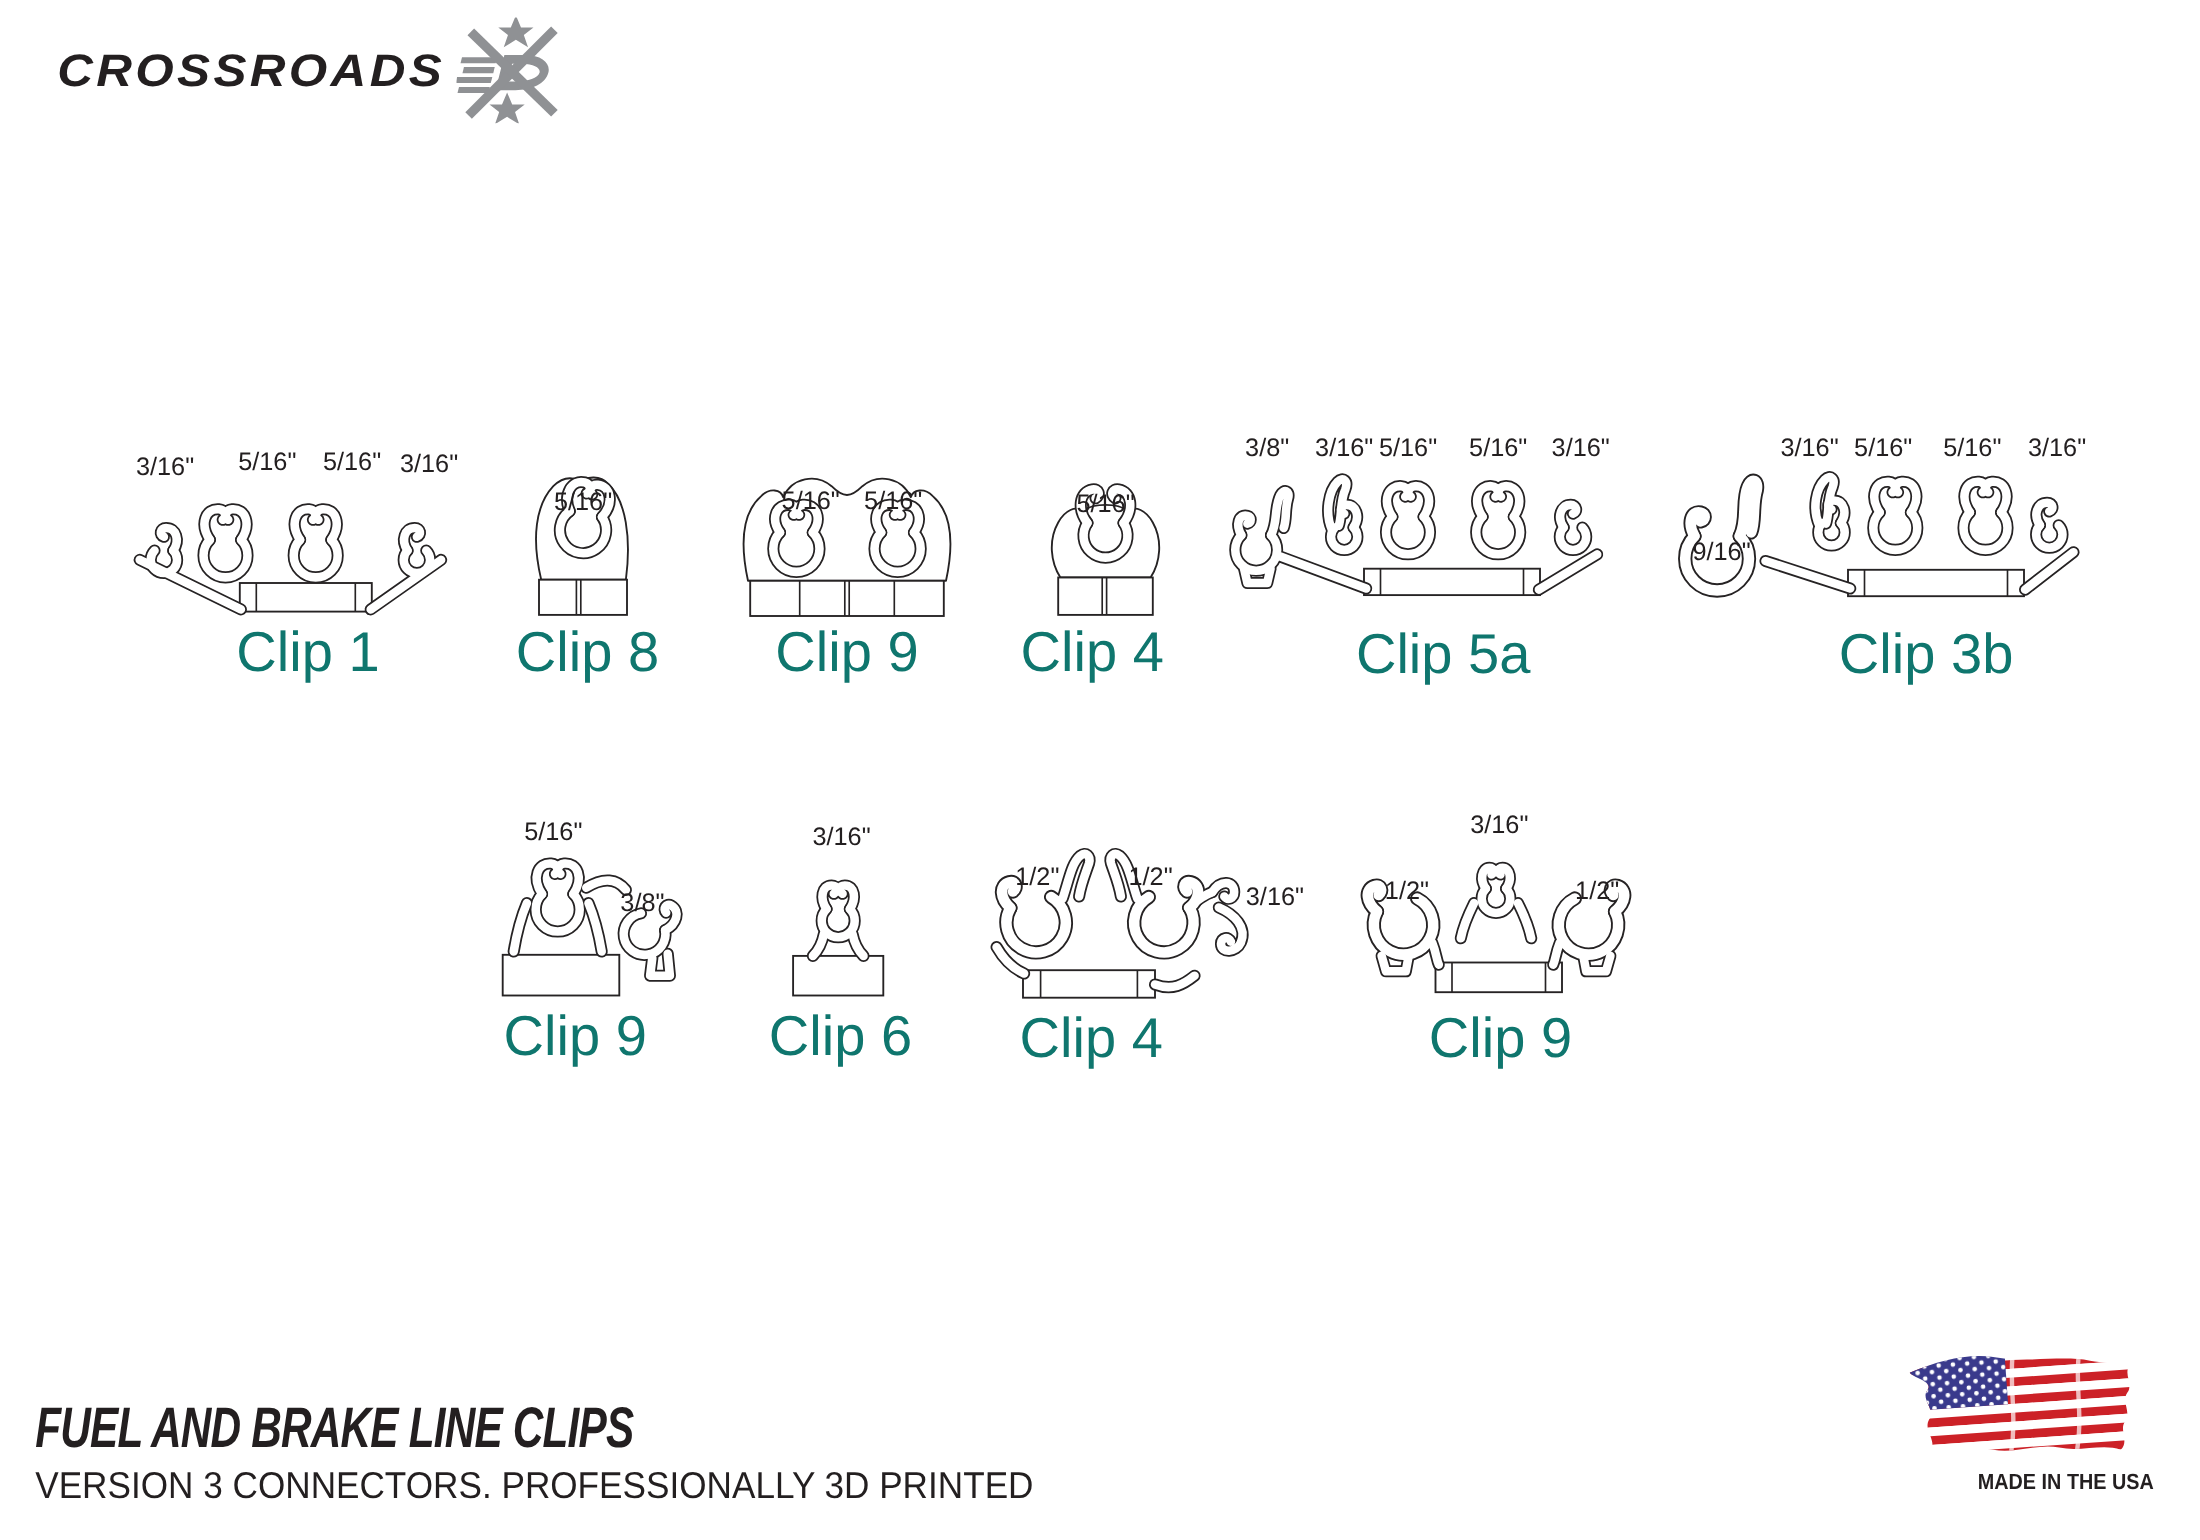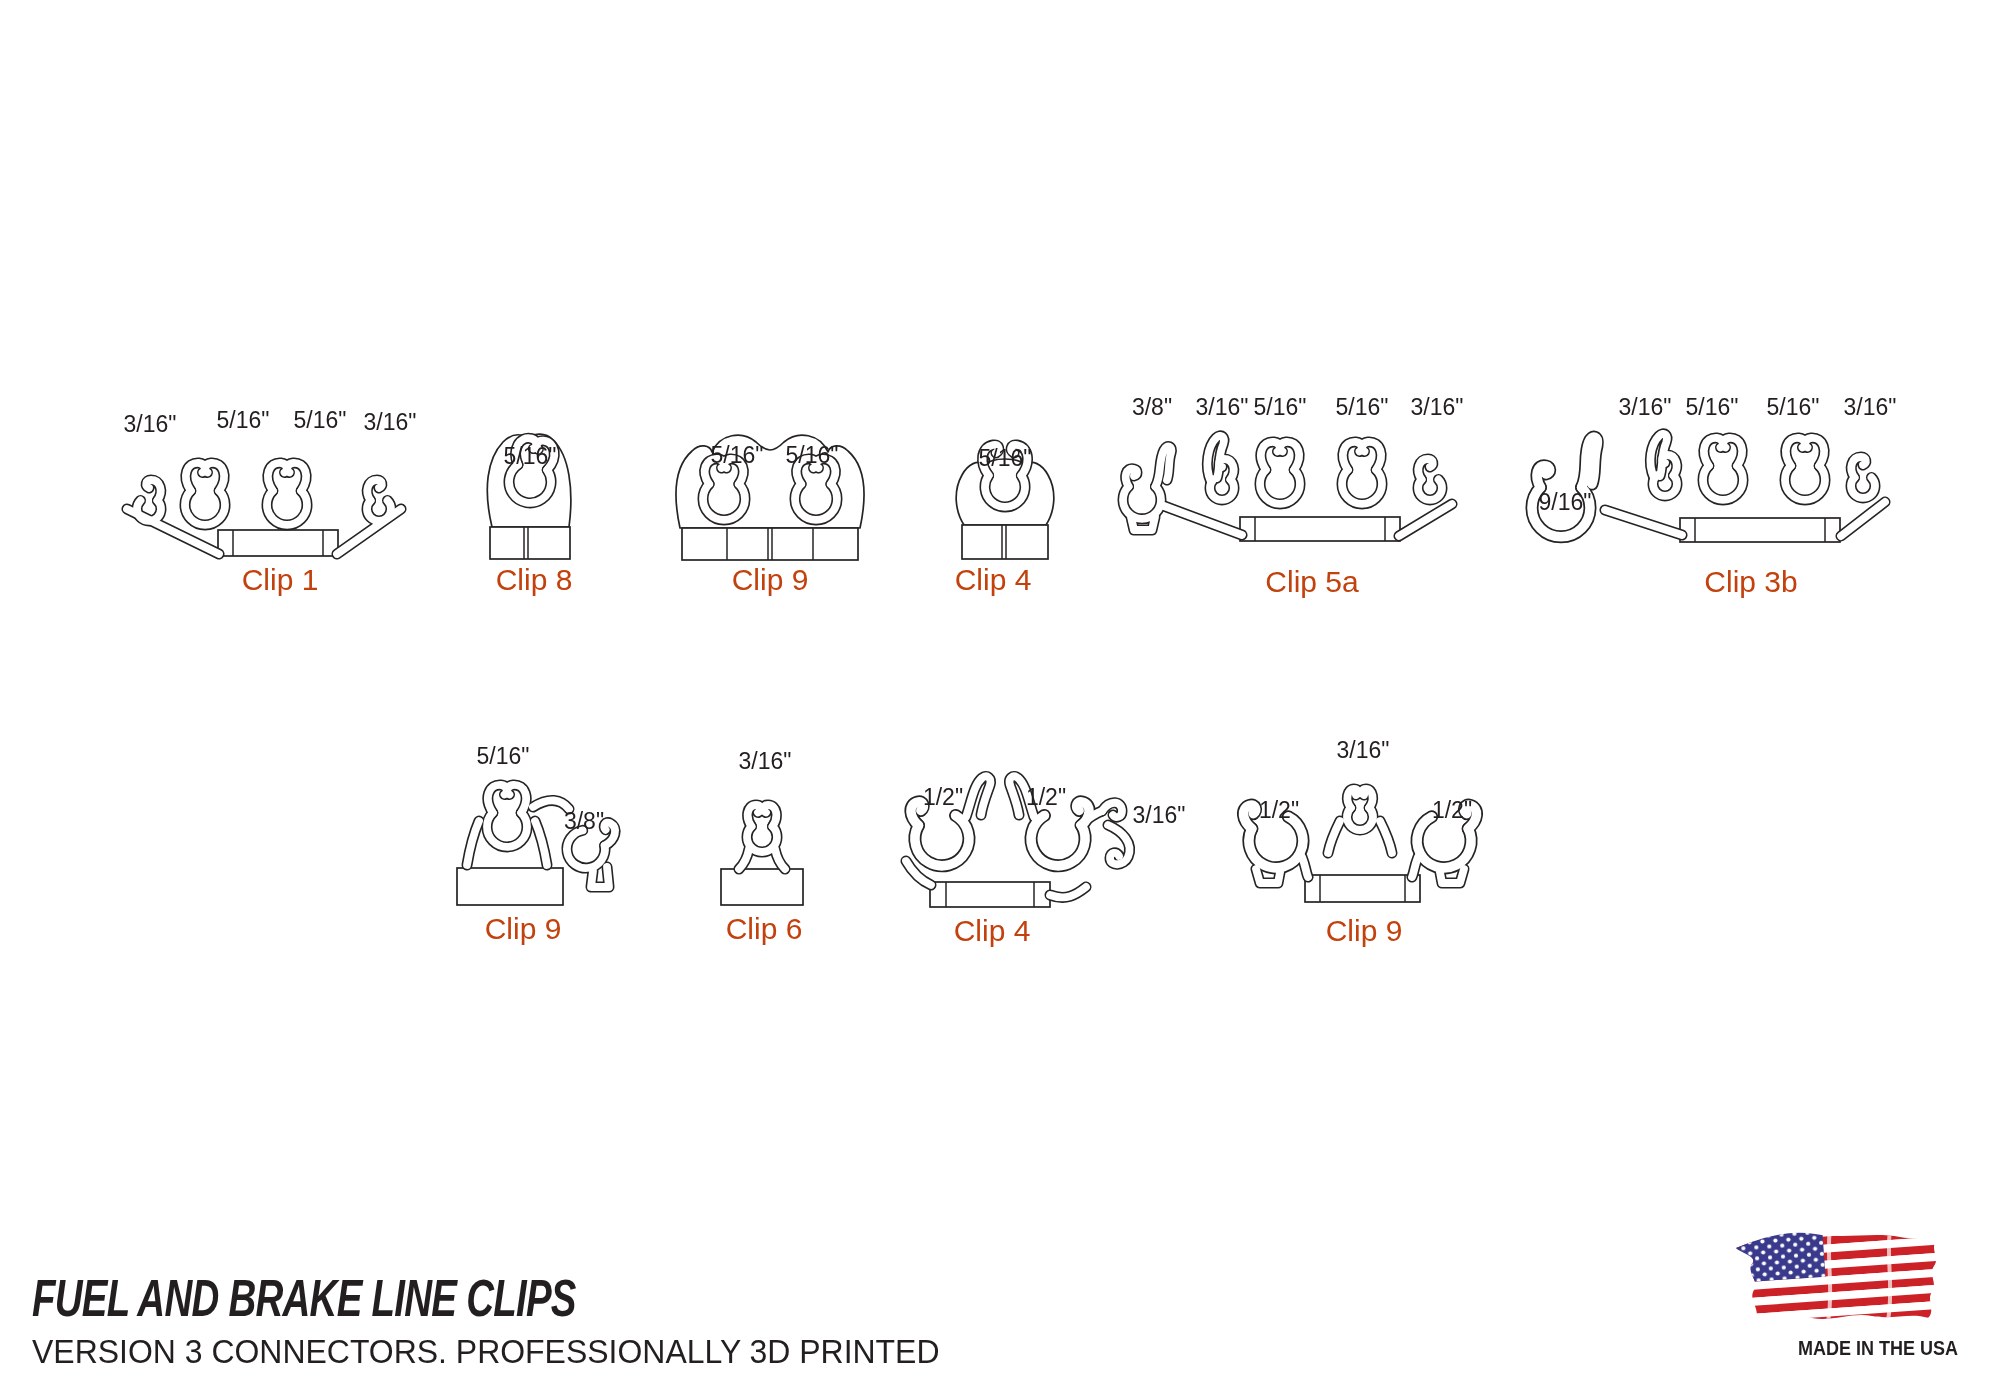--- a/index.html
+++ b/index.html
@@ -8,21 +8,21 @@
   
   #logo{position:absolute;left:52px;top:24px;height:80px;display:flex;align-items:center;}
   #brand{font-size:45px;font-weight:bold;font-style:italic;letter-spacing:3px;color:#231f20;
          transform:scaleY(0.92);}
   #logo-icon{margin-left:10px;}
   
   .clip{position:absolute;}
   .clip svg.draw{position:absolute;left:0;top:30px;}
   .szlabel{position:absolute;transform:translate(-50%,-50%);font-size:23px;white-space:nowrap;
            color:#231f20;z-index:3;}
-  .cname{position:absolute;transform:translateX(-50%);font-size:30px;white-space:nowrap;color:#c2410c;}
+  .cname{position:absolute;transform:translateX(-50%);font-size:51px;white-space:nowrap;color:#0f766e;}
   
   .k  *,.k  {fill:none;stroke:#262324;stroke-width:11;stroke-linecap:round;stroke-linejoin:round;}
   .w  *,.w  {fill:none;stroke:#ffffff;stroke-width:7.8;stroke-linecap:round;stroke-linejoin:round;}
   .kb *,.kb {fill:none;stroke:#262324;stroke-width:13;stroke-linecap:round;stroke-linejoin:round;}
   .wb *,.wb {fill:none;stroke:#ffffff;stroke-width:9.6;stroke-linecap:round;stroke-linejoin:round;}
   .bar{fill:#fff;stroke:#262324;stroke-width:1.7;}
   .divl{stroke:#262324;stroke-width:1.5;}
   .bodyfill{fill:#fff;stroke:#262324;stroke-width:1.7;stroke-linejoin:round;}
   
   #footer-title{position:absolute;left:32px;top:1268px;font-size:52px;font-weight:bold;font-style:italic;
@@ -49,20 +49,39 @@
       <path id="ss-r" d="M 8.5,-8.5 C 15,-18 11,-29 2,-29 C -3.5,-29 -4.5,-22.5 0,-21"></path>
       <path id="ss-l" d="M -8.5,-8.5 C -15,-18 -11,-29 -2,-29 C 3.5,-29 4.5,-22.5 0,-21"></path>
 
       <pattern id="stpat" width="13" height="11" patternUnits="userSpaceOnUse">
         <circle cx="3" cy="3" r="2.1" fill="#fff"></circle>
           <circle cx="9.5" cy="8.5" r="2.1" fill="#fff"></circle>
       </pattern>
     </defs>
   </svg>
 
+  <div id="logo">
+    <span id="brand">CROSSROADS</span>
+    <svg id="logo-icon" width="100" height="96" viewBox="0 0 100 96">
+      <g fill="#8f9194">
+        <g transform="skewX(-14) translate(12,0)">
+          <rect x="2" y="36" width="32" height="5.5"></rect>
+          <rect x="6" y="45" width="28" height="5.5"></rect>
+          <rect x="2" y="54" width="32" height="5.5"></rect>
+          <rect x="6" y="63" width="28" height="5.5"></rect>
+          <path d="M 40,34 L 58,34 C 75,34 84,42 84,50 C 84,60 73,66 58,66 L 40,66 Z"></path>
+          <path d="M 49,42 L 58,42 C 69,42 76,46 76,50 C 76,55 67,58 58,58 L 49,58 Z" fill="#fff"></path>
+        </g>
+        <path d="M 8,86 L 86,8 L 92,14 L 14,92 Z"></path>
+        <path d="M 16,10 L 92,84 L 86,90 L 10,16 Z"></path>
+        <polygon transform="translate(54,14) scale(1.6)" points="0,-10 2.9,-3.1 10,-3.1 4.5,1.2 6.9,8.1 0,3.9 -6.9,8.1 -4.5,1.2 -10,-3.1 -2.9,-3.1"></polygon>
+        <polygon transform="translate(46,84) scale(1.6)" points="0,-10 2.9,-3.1 10,-3.1 4.5,1.2 6.9,8.1 0,3.9 -6.9,8.1 -4.5,1.2 -10,-3.1 -2.9,-3.1"></polygon>
+      </g>
+    </svg>
+  </div>
 
   <div class="clip" style="left:105px;top:395px;width:330px;height:215px">
     <svg class="draw" width="330" height="145" viewBox="0 0 330 145">
       <defs>
           <g id="g1">
         <g transform="translate(44,84)">
               <use href="#ss-c"></use>
               <use href="#ss-r"></use>
             </g>
         <g transform="translate(100,80)">

